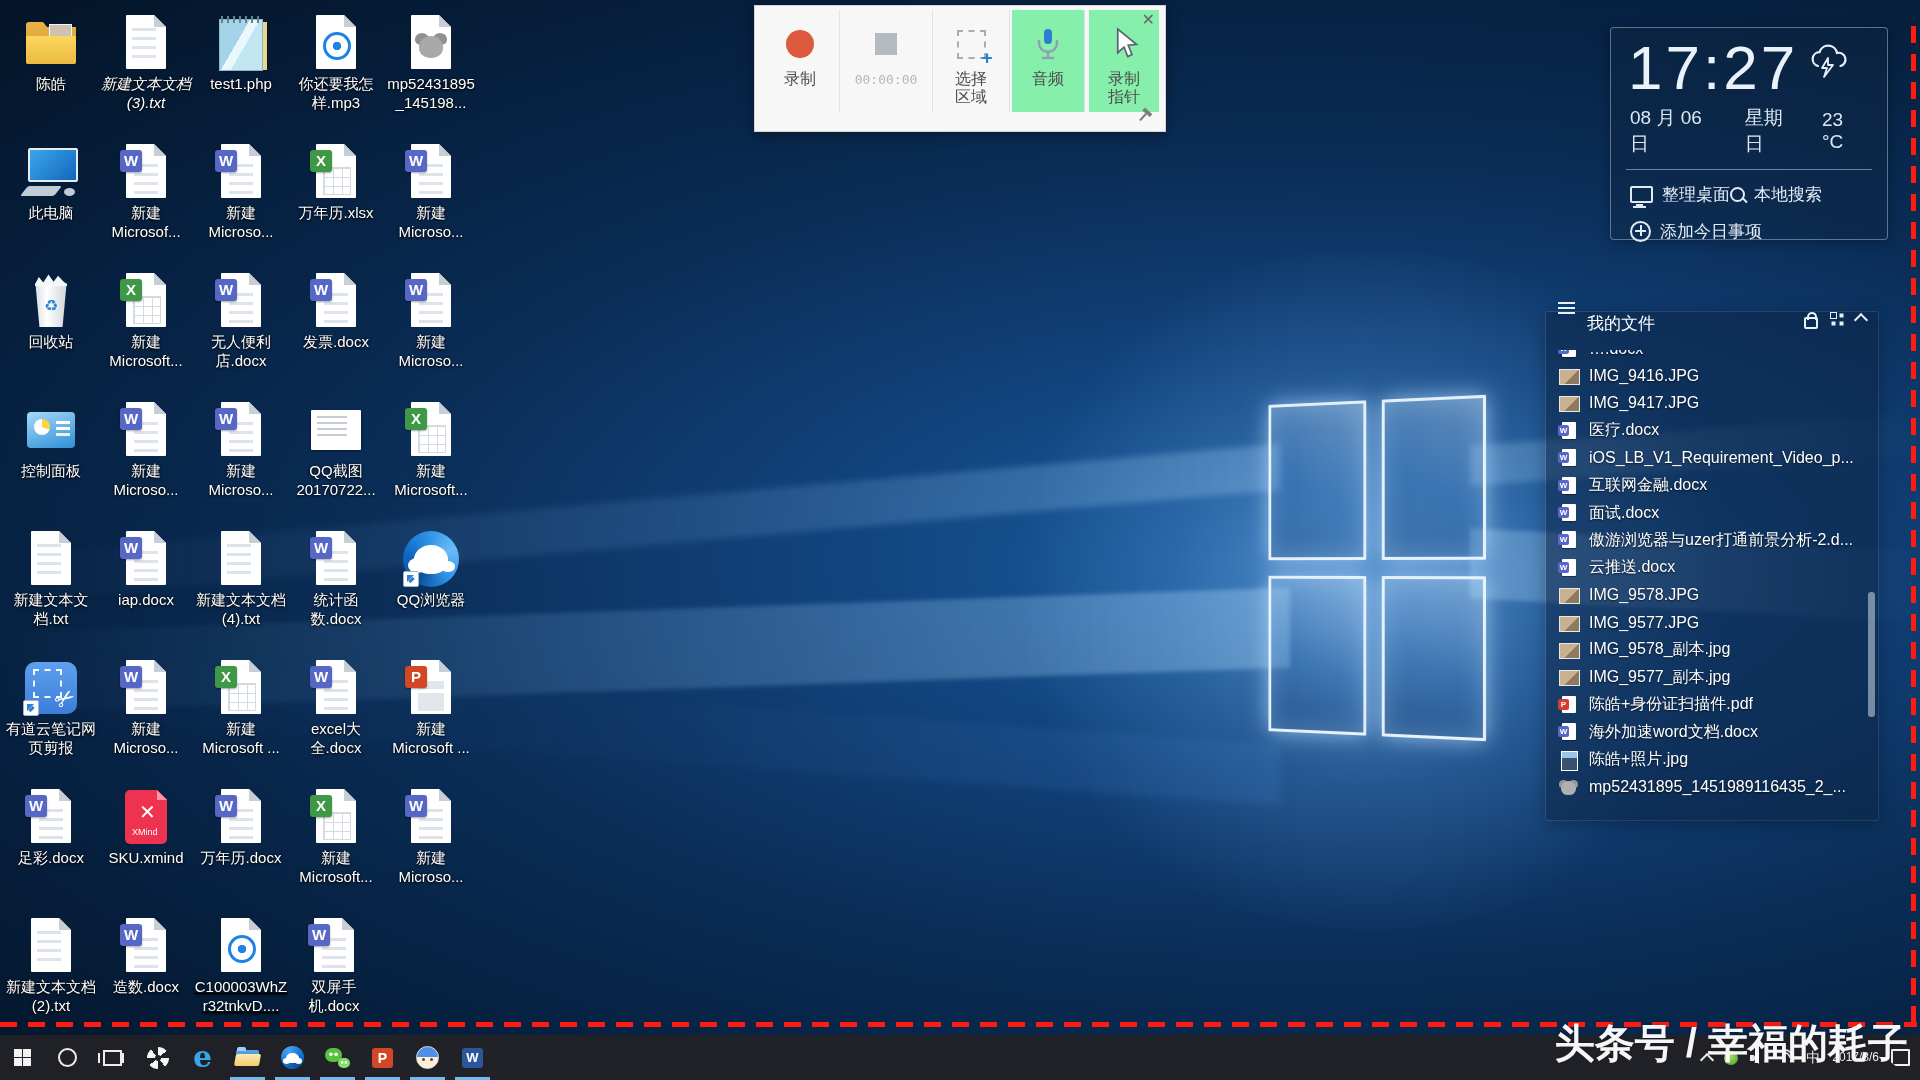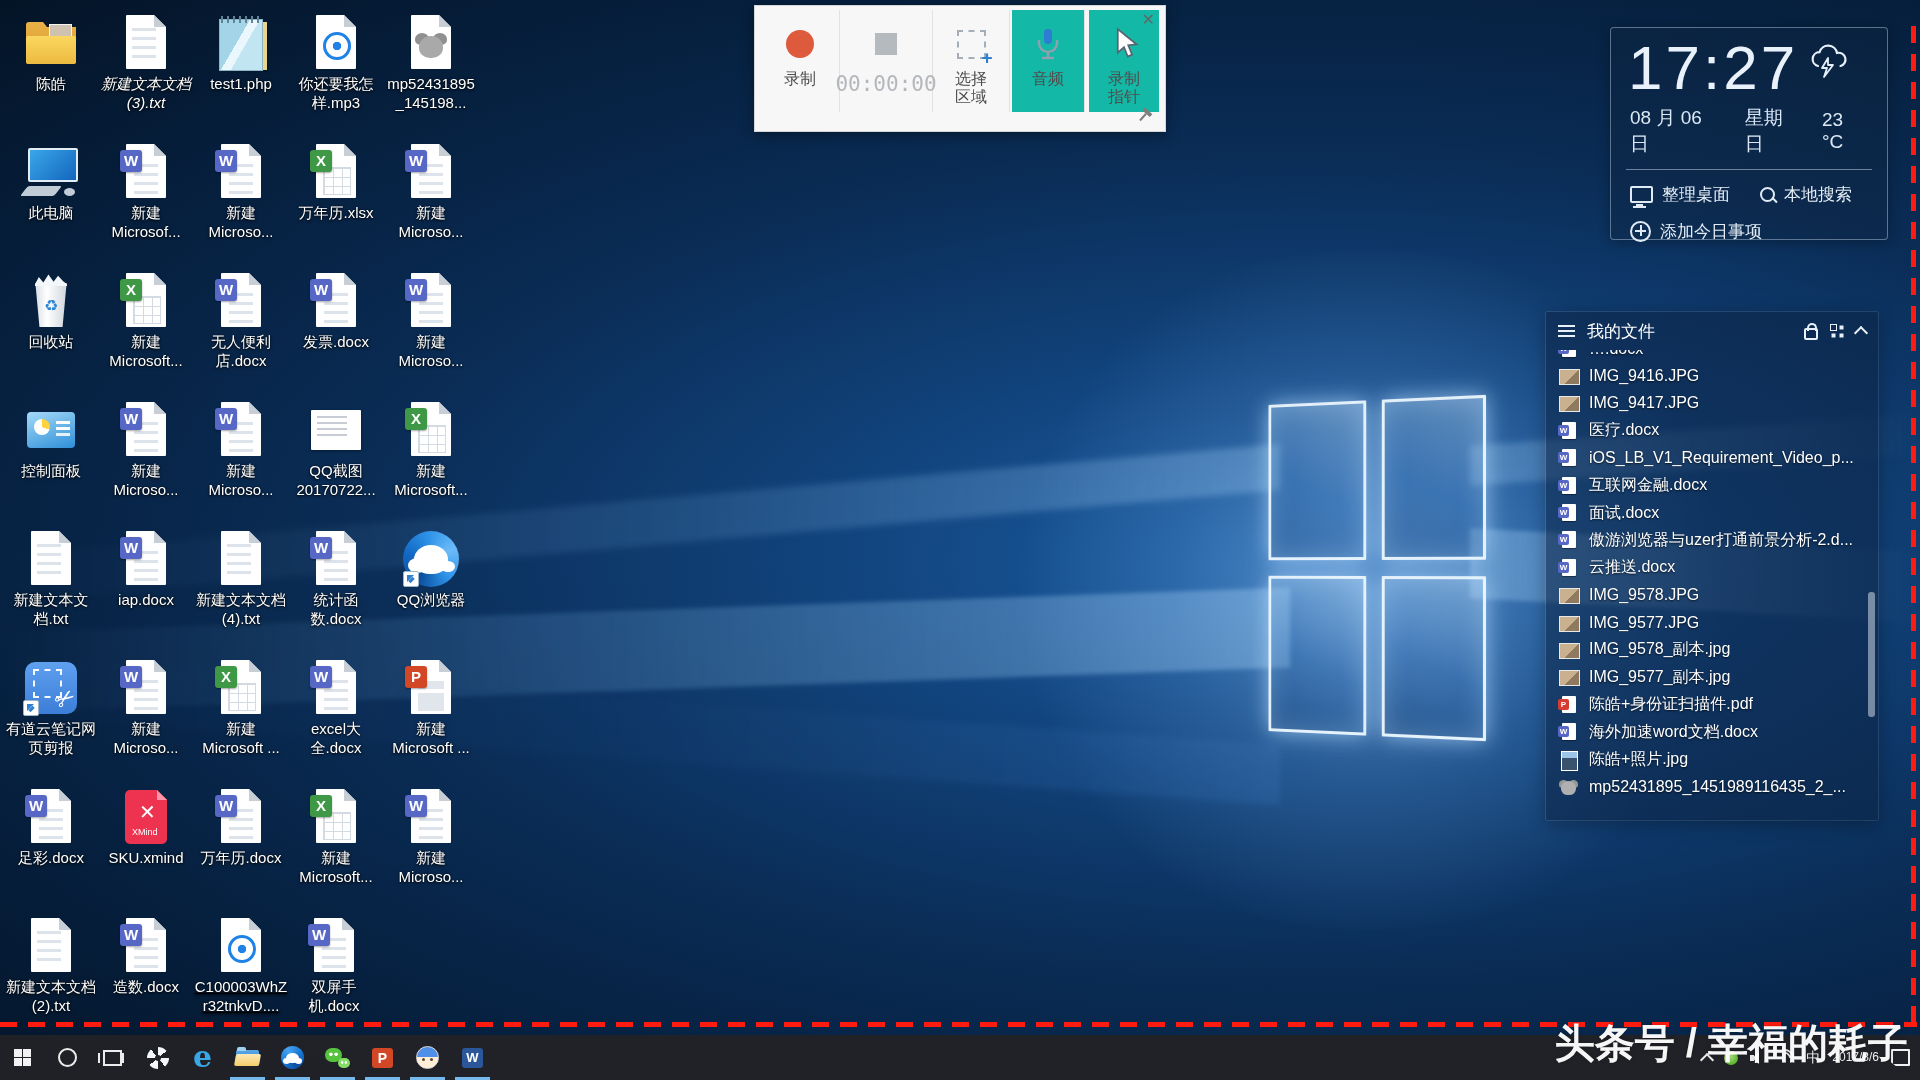--- a/index.html
+++ b/index.html
@@ -127,53 +127,53 @@
   
   .recorder{position:absolute;left:754px;top:5px;width:410px;height:125px;background:#f7f7f7;
             border:1px solid #d6d6d6;box-shadow:0 3px 12px rgba(0,0,0,.38);z-index:40}
   .rec-row{display:flex;height:102px;padding:4px 0 0 6px}
   .rec-group{display:flex;flex-direction:column;align-items:center;justify-content:flex-start;padding-top:14px;
              border-right:1px solid #e2e2e2}
   .rec-group:last-child{border-right:none}
   .rec-group .glyph{height:40px;display:flex;align-items:center;justify-content:center}
   .rec-label{font-size:16px;color:#4e4e4e;margin-top:6px;line-height:1.15;text-align:center}
   .g-record{width:78px}.g-stop{width:92px}.g-select{width:76px}.g-audio{width:72px}.g-pointer{width:70px}
-  .g-audio,.g-pointer{background:#14b8a6;margin:0 2px;padding-top:14px}
+  .g-audio,.g-pointer{background:#86efac;margin:0 2px;padding-top:14px}
   .rec-dot{width:28px;height:28px;border-radius:50%;background:#dd5a3c}
   .stop-sq{width:22px;height:22px;background:#b5babe}
-  .timer{font-family:"DejaVu Sans Mono",monospace;font-size:21px;color:#b4b8bc;margin-top:8px}
+  .timer{font-family:"DejaVu Sans Mono",monospace;font-size:13px;color:#b4b8bc;margin-top:8px}
   .selrect{width:25px;height:25px;border:2px dashed #a3aeb8;position:relative}
   .selrect::after{content:"+";position:absolute;right:-9px;bottom:-12px;color:#2f7fd0;font-size:19px;font-weight:bold}
   .rec-close{position:absolute;top:6px;right:10px;font-size:16px;color:#666;cursor:pointer;line-height:1}
   .rec-pin{position:absolute;right:14px;bottom:8px;width:14px;height:14px;transform:rotate(42deg)}
   .rec-pin::before{content:"";position:absolute;left:2px;top:0;width:10px;height:4px;background:#7d7d7d}
   .rec-pin::after{content:"";position:absolute;left:6px;top:4px;width:2px;height:9px;background:#7d7d7d}
   
   .clockw{position:absolute;left:1610px;top:27px;width:278px;height:213px;border-radius:4px;z-index:30;
           background:rgba(15,37,66,.40);box-shadow:inset 0 0 0 1px rgba(190,210,230,.45),0 2px 12px rgba(0,0,0,.3);
           color:#e9f2fb}
   .cw-time-row{display:flex;align-items:center;padding:10px 14px 0 18px}
   .cw-time{font-size:62px;font-weight:200;letter-spacing:3px;line-height:1}
   .cw-weather{margin-left:8px;margin-top:-6px}
   .cw-sub{display:flex;align-items:center;gap:22px;padding:6px 20px 0 20px;font-size:19px;color:#dcE9f5}
   .cw-div{height:1px;background:rgba(230,240,250,.45);margin:12px 16px 0 16px}
-  .cw-actions{display:flex;gap:30px;padding:13px 20px 0 20px;font-size:17px;color:#e4edf6}
+  .cw-actions{display:flex;padding:13px 20px 0 20px;font-size:17px;color:#e4edf6}
   .cw-act{display:flex;align-items:center;gap:9px;cursor:pointer}
   .cw-actions2{padding:14px 20px 0 20px}
   .i-monitor{width:19px;height:13px;border:2px solid #dfeaf5;border-radius:2px;position:relative;display:inline-block}
   .i-monitor::after{content:"";position:absolute;left:4px;bottom:-5px;width:7px;height:2px;background:#dfeaf5;box-shadow:-3px 2px 0 #dfeaf5,3px 2px 0 #dfeaf5}
   .i-search{width:11px;height:11px;border:2px solid #dfeaf5;border-radius:50%;position:relative;display:inline-block}
   .i-search::after{content:"";position:absolute;left:9px;top:10px;width:7px;height:2px;background:#dfeaf5;transform:rotate(45deg)}
   .i-plus{width:17px;height:17px;border:2px solid #dfeaf5;border-radius:50%;position:relative;display:inline-block}
   .i-plus::before{content:"";position:absolute;left:3px;top:6.5px;width:11px;height:2px;background:#dfeaf5}
   .i-plus::after{content:"";position:absolute;left:7.5px;top:2px;width:2px;height:11px;background:#dfeaf5}
   
   .fpanel{position:absolute;left:1546px;top:312px;width:332px;height:508px;z-index:20;border-radius:2px;
           background:rgba(13,36,69,.55);box-shadow:0 0 0 1px rgba(255,255,255,.10),0 4px 18px rgba(0,0,0,.3);color:#fff}
-  .fp-head{height:38px;display:flex;align-items:center;padding:0 12px;gap:12px}
+  .fp-head{height:38px;display:flex;align-items:flex-start;padding:0 12px;gap:12px}
   .fp-title{font-size:17px;flex:none}
   .fp-spacer{flex:1}
   .i-menu{width:17px;height:2px;background:#e8f0f8;box-shadow:0 5px 0 #e8f0f8,0 10px 0 #e8f0f8;margin-top:-10px}
   .i-lock{width:10px;height:8px;border:2px solid #e8f0f8;border-radius:2px;position:relative;margin-top:5px}
   .i-lock::before{content:"";position:absolute;left:1px;top:-7px;width:6px;height:6px;border:2px solid #e8f0f8;
       border-bottom:none;border-radius:5px 5px 0 0}
   .i-grid{width:14px;height:14px;position:relative}
   .i-grid::before{content:"";position:absolute;left:0;top:0;width:5px;height:5px;border:1.5px solid #e8f0f8;
       box-shadow:8px 0 0 -1.5px #e8f0f8,0 8px 0 -1.5px #e8f0f8,8px 8px 0 -1.5px #e8f0f8}
   .i-chevup{width:8px;height:8px;border-left:2px solid #e8f0f8;border-top:2px solid #e8f0f8;transform:rotate(45deg);margin-top:3px}

